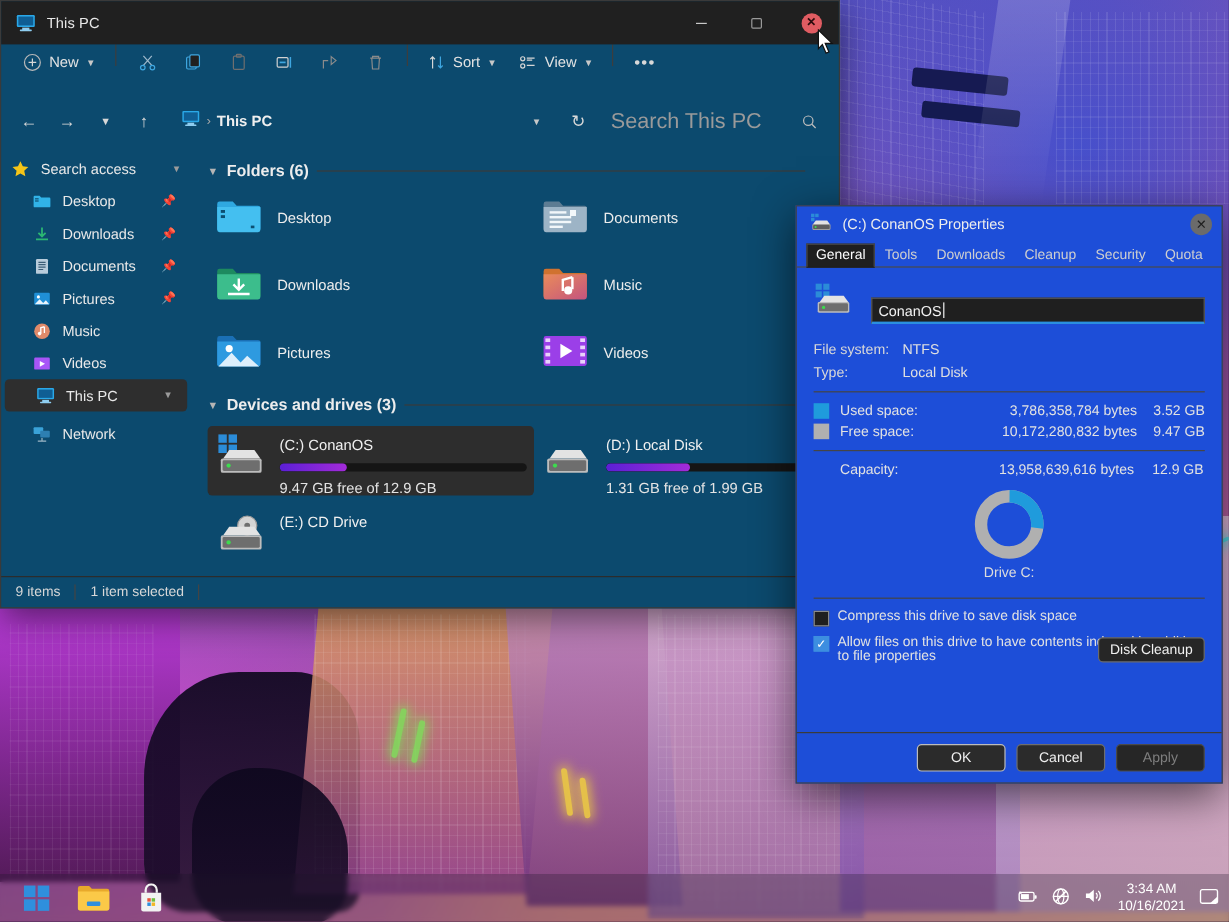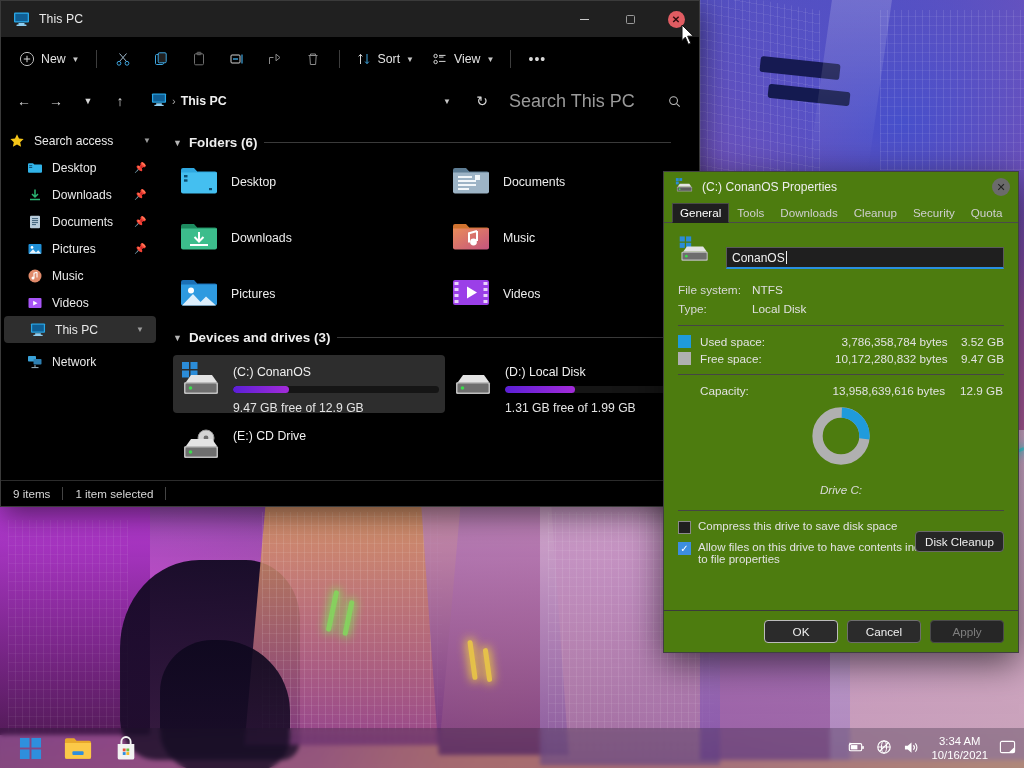--- a/index.html
+++ b/index.html
@@ -49,21 +49,21 @@
     background-image:
       repeating-linear-gradient(90deg, rgba(255,255,255,.20) 0 1px, transparent 1px 7px),
       repeating-linear-gradient(0deg, rgba(255,255,255,.14) 0 1px, transparent 1px 9px);
     opacity: .5;
   }
 
   
   #explorer {
     position: absolute; left: 0; top: 0;
     width: 700px; height: 507px;
-    background: #000000;
+    background: #0c4a6e;
     border: 1px solid #3a3a3a;
     color: #e6e6e6;
     display: flex; flex-direction: column;
     box-shadow: 0 8px 28px rgba(0,0,0,.55);
   }
   .titlebar {
     height: 36px; display: flex; align-items: center;
     background: #202020; position: relative; flex: 0 0 36px;
   }
   .titlebar .ttl-icon { margin-left: 12px; width: 17px; height: 16px; }
@@ -76,21 +76,21 @@
     align-items: center; justify-content: center;
   }
   .wc-btn.close-hot { }
   .wc-close-circle {
     width: 17px; height: 17px; border-radius: 50%;
     background: #e05c62; display: flex; align-items: center;
     justify-content: center; font-size: 10px; color: #2a0b0d; font-weight: bold;
   }
 
   .toolbar {
-    height: 44px; display: flex; align-items: center;
+    height: 44px; display: flex; align-items: flex-start;
     padding: 0 10px; gap: 2px; flex: 0 0 44px;
   }
   .tb-item {
     height: 30px; display: flex; align-items: center; gap: 6px;
     padding: 0 8px; border-radius: 4px; color: #e3e3e3; font-size: 12.3px;
   }
   .tb-icon-btn {
     width: 36px; height: 30px; display: flex;
     align-items: center; justify-content: center; border-radius: 4px;
   }
@@ -169,21 +169,21 @@
     padding: 0 12px; font-size: 11.6px; color: #d8d8d8;
     border-top: 1px solid #2c2c2c; gap: 12px; position: relative;
   }
   .sb-sep { width: 1px; height: 13px; background: #444; }
   .sb-right { position: absolute; right: 8px; display: flex; gap: 6px; }
 
   
   #props {
     position: absolute; left: 663px; top: 171px;
     width: 356px; height: 482px;
-    background: #4d7c0f; border: 1px solid #404040;
+    background: #1d4ed8; border: 1px solid #404040;
     color: #e6e6e6; box-shadow: 0 10px 34px rgba(0,0,0,.6);
     display: flex; flex-direction: column;
   }
   .dlg-title {
     height: 30px; display: flex; align-items: center; padding-left: 11px;
     position: relative; flex: 0 0 30px;
   }
   .dlg-title .dt-text { font-size: 12.1px; margin-left: 8px; color: #ededed; }
   .dlg-close {
     position: absolute; right: 8px; top: 6px;
@@ -224,21 +224,21 @@
     color: #e2e2e2; margin-bottom: 4px;
   }
   .swatch { width: 13px; height: 13px; margin-right: 9px; flex: 0 0 13px; }
   .sp-label { width: 122px; }
   .sp-bytes { width: 132px; text-align: right; }
   .sp-gb { width: 58px; text-align: right; }
   .cap-row { display: flex; font-size: 11.7px; color: #e2e2e2; padding-left: 22px; }
   .cap-label { width: 113px; }
 
   .donut-wrap { display: flex; flex-direction: column; align-items: center; margin-top: 8px; }
-  .donut-label { font-size: 11.7px; color: #dcdcdc; margin-top: 16px; font-style: italic; }
+  .donut-label { font-size: 11.7px; color: #dcdcdc; margin-top: 3px; }
   .cleanup-btn {
     position: absolute; right: 14px; top: 308px;
     padding: 3px 9px; font-size: 11.6px;
     border: 1px solid #6a6a6a; border-radius: 4px;
     background: #262626; color: #f0f0f0;
   }
   .chk-row { display: flex; align-items: flex-start; gap: 7px; font-size: 11.5px; color: #e2e2e2; margin-bottom: 7px; }
   .chkbox {
     width: 13px; height: 13px; flex: 0 0 13px; margin-top: 1px;
     border: 1px solid #8a8a8a; background: #1f1f1f;

